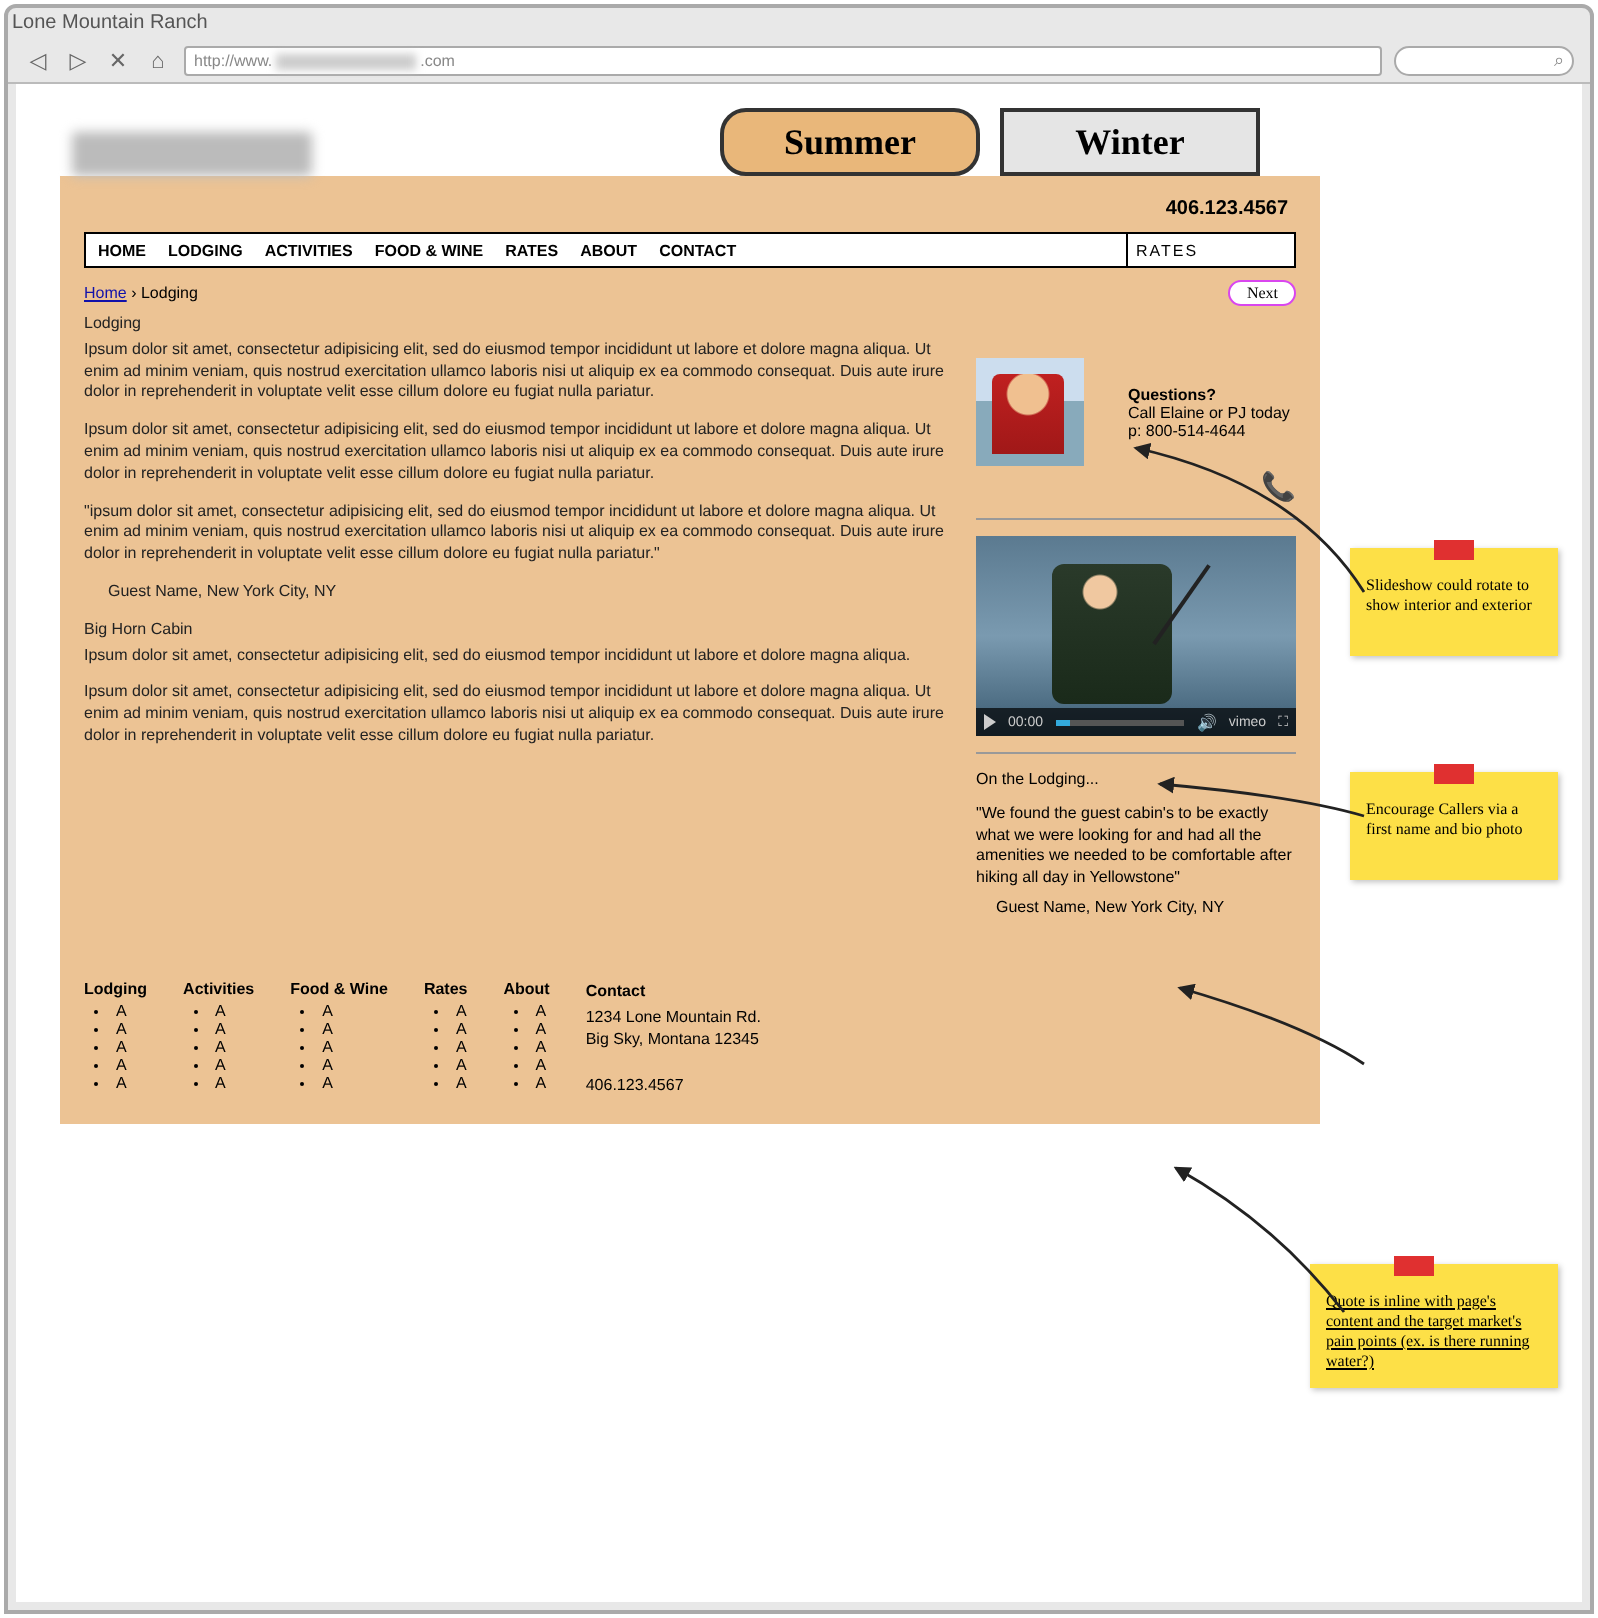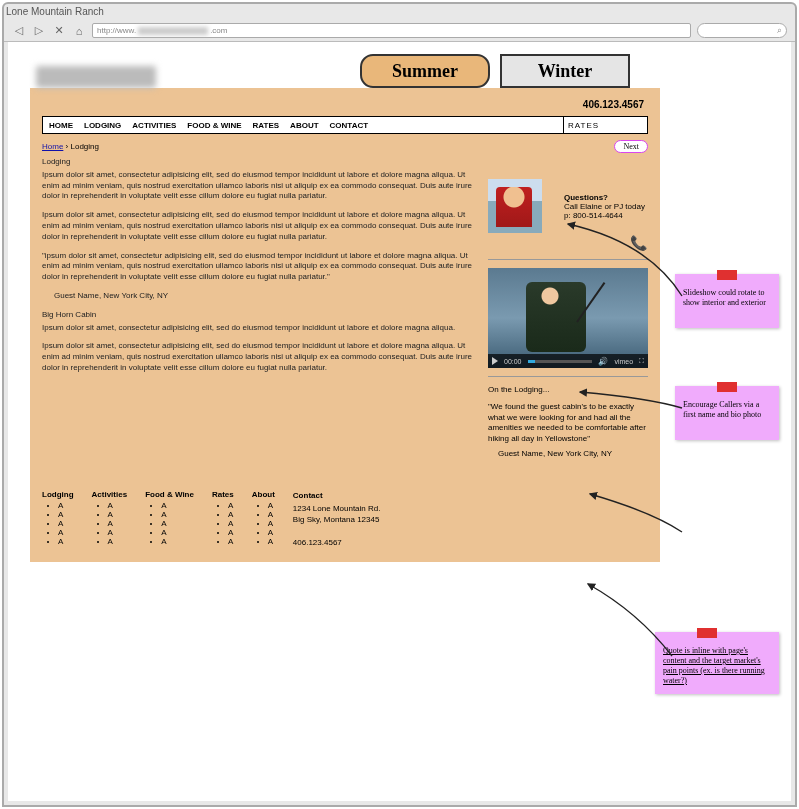--- a/index.html
+++ b/index.html
@@ -76,21 +76,21 @@
   .quote-heading { margin-bottom: 6px; }
   .quote-text { margin-bottom: 4px; }
   .quote-attrib { padding-left: 10px; }
 
   .footer { display: flex; gap: 18px; margin-top: 30px; font-size: 8px; }
   .foot-col b { display: block; margin-bottom: 2px; }
   .foot-col ul { list-style: disc; padding-left: 16px; }
   .foot-contact { line-height: 1.4; }
 
   
-  .sticky { position: absolute; width: 104px; min-height: 54px; background: #f0abfc; padding: 14px 8px 8px 8px; font-family: "Comic Sans MS", cursive; font-size: 8px; line-height: 1.25; box-shadow: 1px 1px 3px rgba(0,0,0,0.25); }
+  .sticky { position: absolute; width: 104px; min-height: 54px; background: #fde047; padding: 14px 8px 8px 8px; font-family: "Comic Sans MS", cursive; font-size: 8px; line-height: 1.25; box-shadow: 1px 1px 3px rgba(0,0,0,0.25); }
   .sticky::before { content:""; position:absolute; top:-4px; left: 42px; width: 20px; height: 10px; background: #e03030; }
   .sticky.s1 { top: 232px; right: 12px; }
   .sticky.s2 { top: 344px; right: 12px; }
   .sticky.s3 { top: 468px; right: 12px; }
   .sticky.s4 { top: 590px; right: 12px; width: 124px; text-decoration: underline; }
 
   
   svg.connector { position: absolute; pointer-events: none; }
 </style>
 </head>

